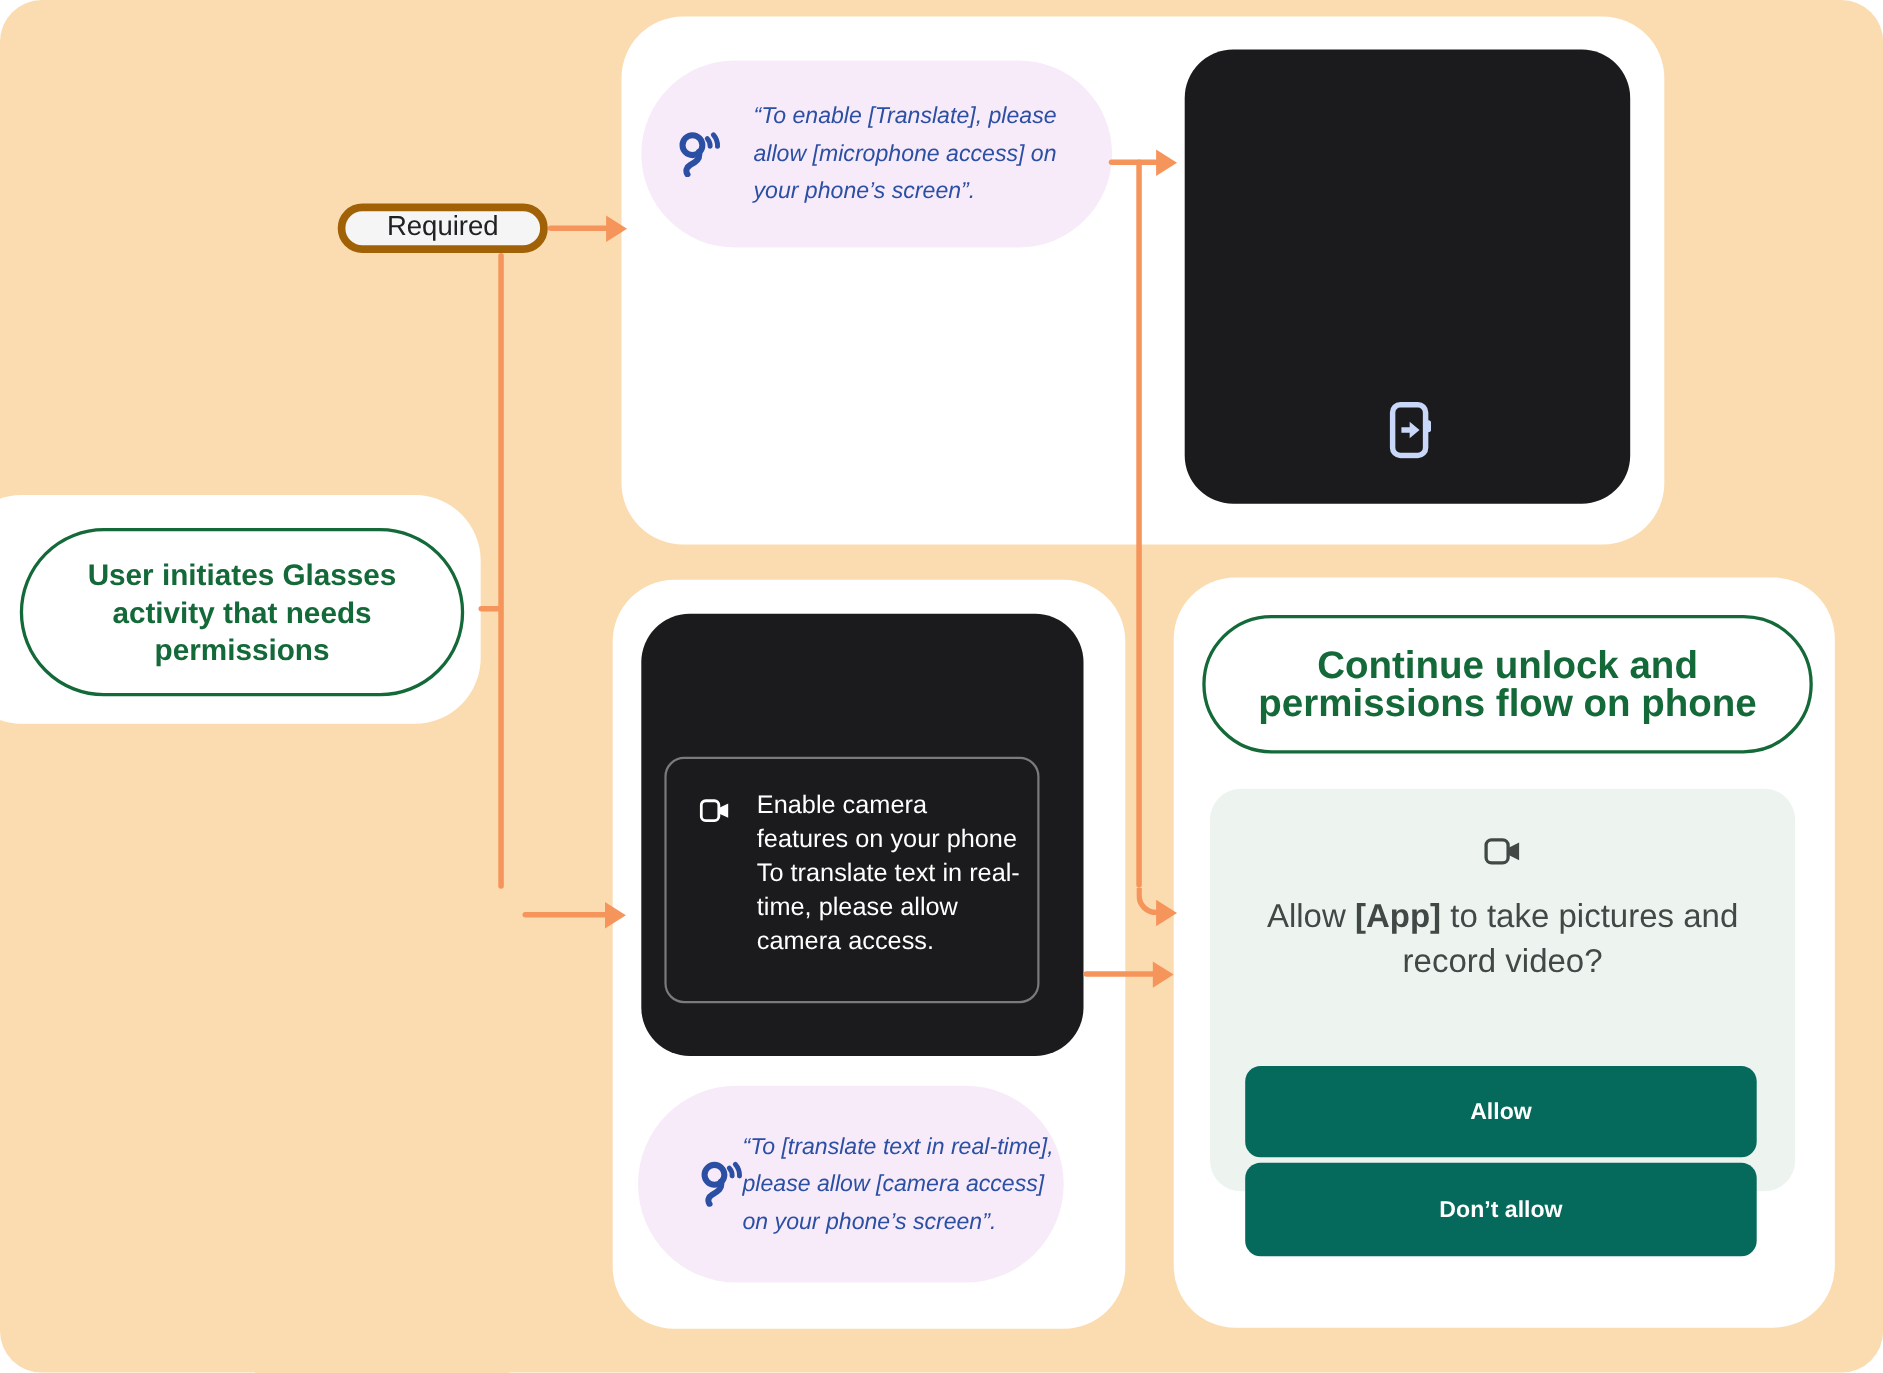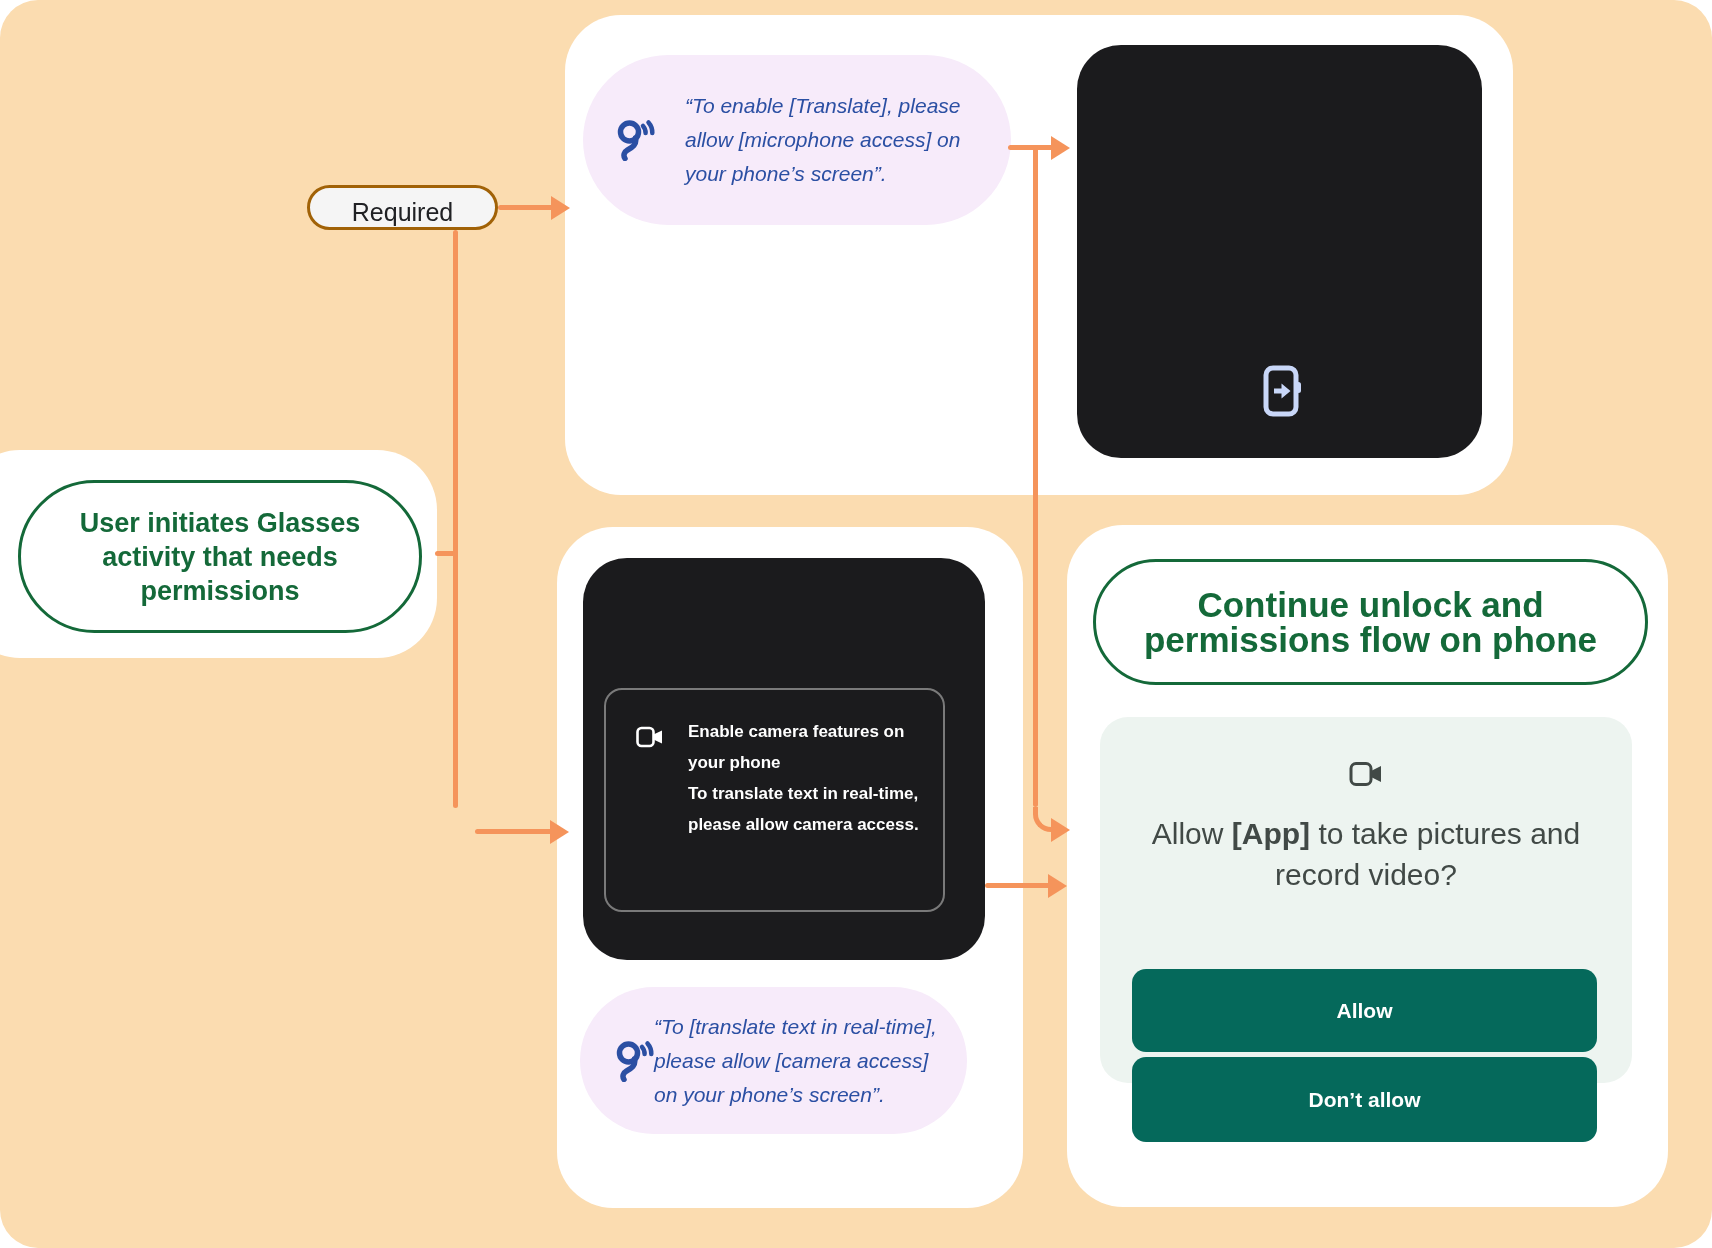--- a/index.html
+++ b/index.html
@@ -16,43 +16,43 @@
   }
   .bubble .vtext{
     color:#2B4FA3;font-style:italic;font-size:21px;line-height:34px;font-weight:400;
   }
   .outline-pill{
     position:absolute;border:3px solid #146939;border-radius:80px;background:#ffffff;
     display:flex;align-items:center;justify-content:center;text-align:center;
     color:#146939;font-weight:bold;box-sizing:border-box;
   }
   .tag-pill{
-    position:absolute;background:#F5F5F5;border:3px solid #a16207;border-radius:24px;
-    display:flex;align-items:flex-end;justify-content:center;box-sizing:border-box;
+    position:absolute;background:#F5F5F5;border:7px solid #a16207;border-radius:24px;
+    display:flex;align-items:flex-start;justify-content:center;box-sizing:border-box;
     color:#202124;font-size:25px;
   }
   .hline,.vline{position:absolute;background:#F5945B;border-radius:3px;}
   .hline{height:5px;}
   .vline{width:5px;}
   .ah{
     position:absolute;width:0;height:0;
     border-top:12px solid transparent;border-bottom:12px solid transparent;
     border-left:19px solid #F5945B;
   }
   .elbow{
     position:absolute;left:1033px;top:807px;width:20px;height:25px;box-sizing:border-box;
     border-left:5px solid #F5945B;border-bottom:5px solid #F5945B;
     border-bottom-left-radius:18px;
   }
   .glass-msg-box{
     position:absolute;left:21px;top:130px;width:341px;height:224px;box-sizing:border-box;
     border:2px solid #7A7A7A;border-radius:18px;display:flex;gap:24px;
     padding:26px 14px 0 30px;
   }
-  .glass-msg-text{color:#ffffff;font-size:17px;line-height:31px;font-weight:700;width:262px;}
+  .glass-msg-text{color:#ffffff;font-size:23px;line-height:31px;font-weight:400;width:262px;}
   .mint{
     position:absolute;left:33px;top:192px;width:532px;height:366px;
     background:#EDF4F0;border-radius:28px;
   }
   .dialog-question{
     position:absolute;left:36px;top:96px;width:460px;text-align:center;
     color:#414946;font-size:30px;line-height:41px;font-weight:400;
   }
   .dialog-question .app{font-weight:bold;}
   .teal-btn{
@@ -100,21 +100,21 @@
             <path d="M17.5 8.5 L26 4.5 V17.5 L17.5 13.5 Z" fill="#ffffff"></path>
           </svg>
         </span>
         <div class="glass-msg-text">
           <div>Enable camera features on your phone</div>
           <div>To translate text in real-time, please allow camera access.</div>
         </div>
       </div>
     </div>
 
-    <div class="bubble" style="left:23px;top:460px;width:387px;height:147px;border-radius:96px;padding-left:28px;">
+    <div class="bubble" style="left:23px;top:460px;width:387px;height:179px;border-radius:96px;padding-left:28px;justify-content:flex-end;">
       <span class="icon">
         <svg width="46" height="46" viewBox="0 0 46 46" fill="none">
           <circle cx="20.5" cy="17" r="9" stroke="#2B4FA3" stroke-width="5.5"></circle>
           <path d="M26.5 23 c1.5 7 -3.5 9.5 -8 12 c-3.5 2 -4.5 5.5 -2.5 8.5" stroke="#2B4FA3" stroke-width="5.5" stroke-linecap="round"></path>
           <path d="M34 11 a10 10 0 0 1 2.6 7" stroke="#2B4FA3" stroke-width="4.5" stroke-linecap="round"></path>
           <path d="M39.5 7.5 a15 15 0 0 1 3.8 10.5" stroke="#2B4FA3" stroke-width="4.5" stroke-linecap="round"></path>
         </svg>
       </span>
       <span class="vtext" style="width:292px;">“To [translate text in real-time], please allow [camera access] on your phone’s screen”.</span>
     </div>

